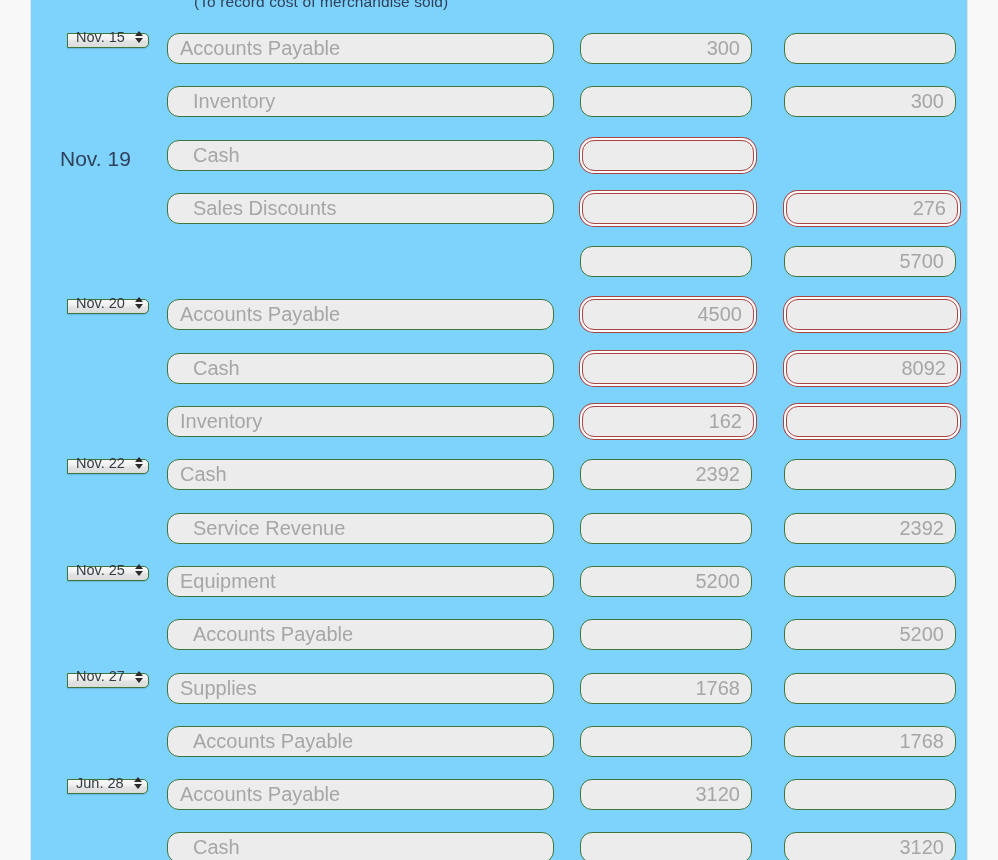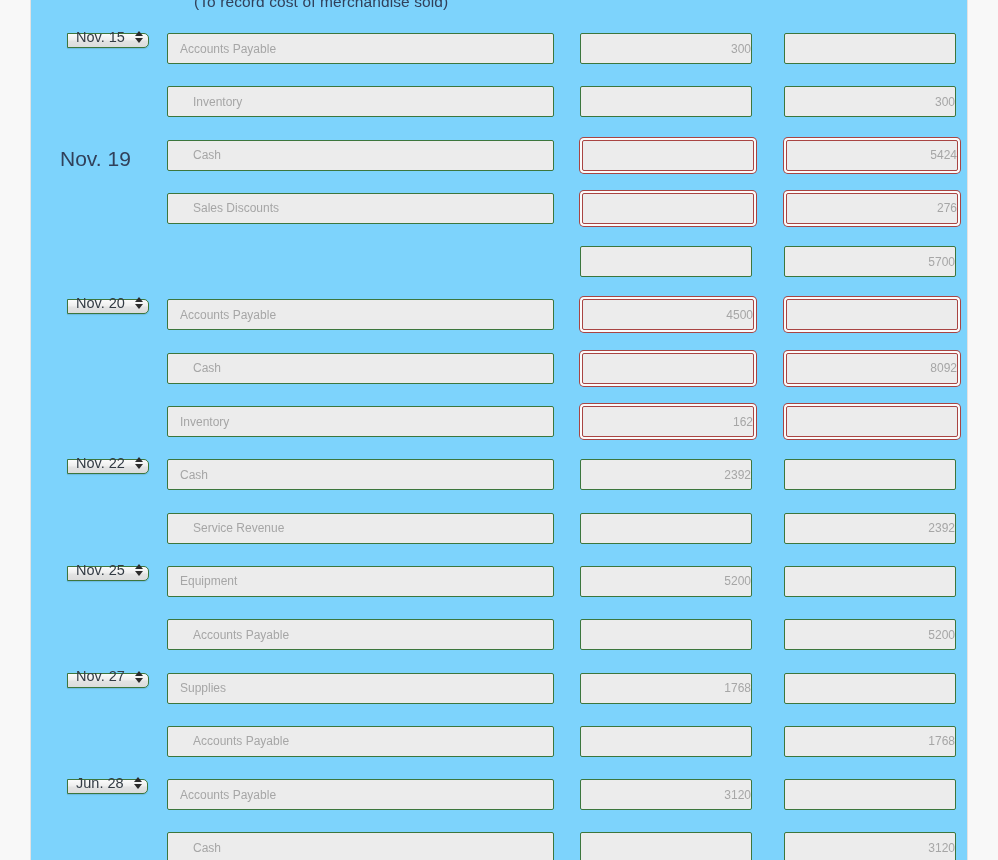--- a/index.html
+++ b/index.html
@@ -116,23 +116,23 @@
   .acct-cell {
     position: absolute;
     left: 175px;
     top: 0;
   }
   .field {
     box-sizing: border-box;
     height: 31px;
     background: #ececec;
     border: 1px solid #3c763d;
-    border-radius: 2px;
+    border-radius: 12px;
     font-family: "Liberation Sans", sans-serif;
-    font-size: 12px;
+    font-size: 20px;
     color: #a6a6a6;
     display: flex;
     align-items: center;
     outline: none;
   }
   .acct-field {
     width: 387px;
     padding-left: 12px;
     margin-top: 3px;
   }
@@ -140,20 +140,21 @@
 
   
   .amt-cell {
     position: absolute;
     top: 0;
   }
   .amt-cell.debit  { left: 588px; }
   .amt-cell.credit { left: 792px; }
   .amt-field {
     width: 172px;
+    padding-right: 11px;
     justify-content: flex-end;
     margin-top: 3px;
   }
 
   
   .field.invalid {
     border: 1px solid #a94442;
     box-shadow: 0 0 0 2px #fbfbfb, 0 0 0 3px #a94442;
   }
   .amt-cell.debit .field.invalid,
@@ -205,23 +206,20 @@
         <div class="jrow">
           <div class="date-cell">
             <div class="date-text">Nov. 19</div>
           </div>
           <div class="acct-cell">
             <div class="field acct-field indent">Cash</div>
           </div>
           <div class="amt-cell debit">
             <div class="field amt-field invalid"></div>
           </div>
-          <div class="amt-cell credit">
-            <div class="field amt-field invalid">5424</div>
-          </div>
         </div>
         <div class="jrow">
           <div class="date-cell"></div>
           <div class="acct-cell">
             <div class="field acct-field indent">Sales Discounts</div>
           </div>
           <div class="amt-cell debit">
             <div class="field amt-field invalid"></div>
           </div>
           <div class="amt-cell credit">

